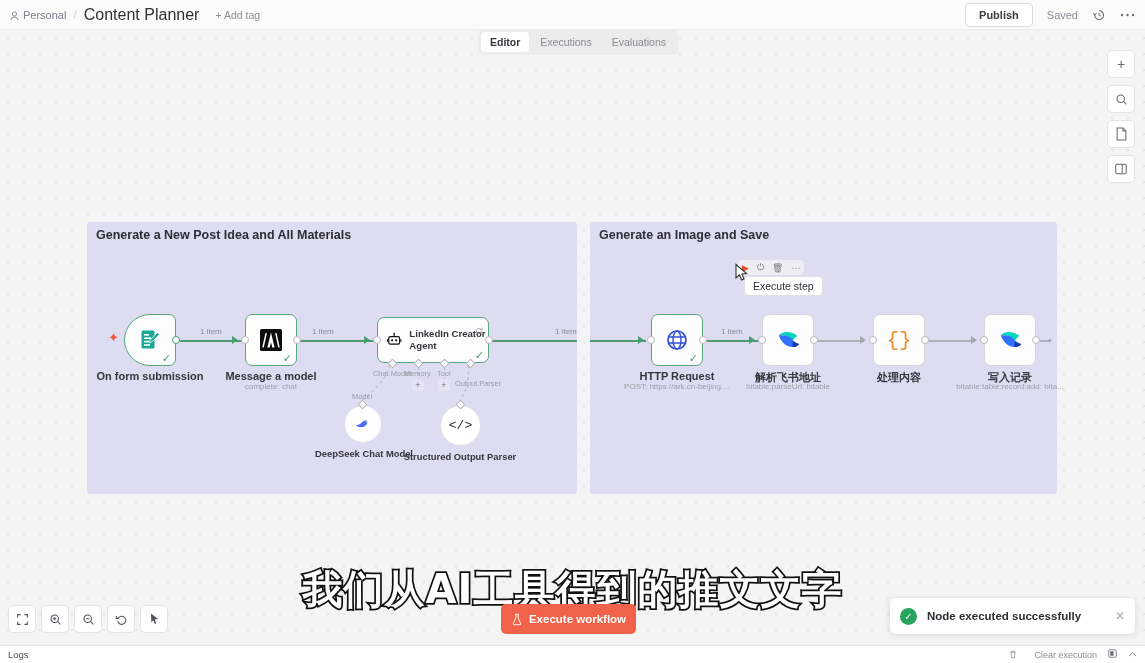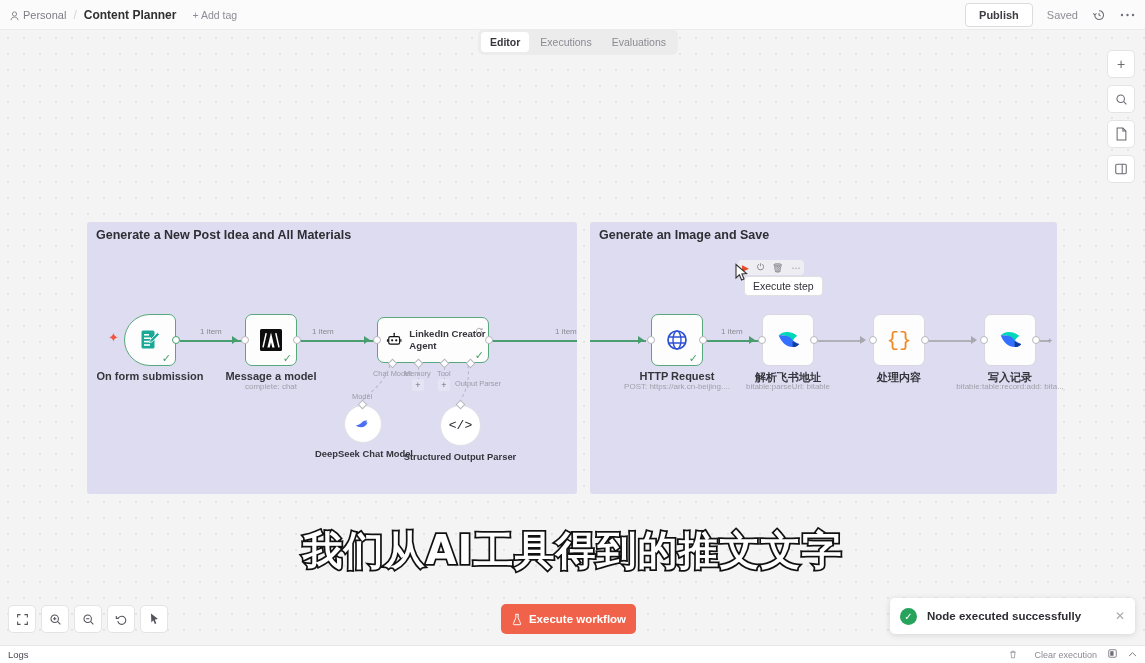--- a/index.html
+++ b/index.html
@@ -13,21 +13,21 @@
 
   
   .topbar {
     position: absolute; left: 0; top: 0; width: 1145px; height: 30px;
     background: #fbfbfb; border-bottom: 1px solid #ececec;
     display: flex; align-items: center; padding: 0 10px;
     z-index: 40;
   }
   .crumb-personal { display: flex; align-items: flex-end; gap: 4px; color: #7d7d87; font-size: 11px; }
   .crumb-sep { color: #d3d3d8; font-size: 12px; margin: 0 7px; }
-  .crumb-title { color: #303030; font-size: 12px; font-weight: 700; }
+  .crumb-title { color: #303030; font-size: 16px; font-weight: 400; }
   .add-tag { color: #8d8d96; font-size: 10.5px; margin-left: 16px; }
   .topbar-right { margin-left: auto; display: flex; align-items: center; gap: 14px; }
   .btn-publish {
     border: 1px solid #dcdcdc; background: #fff; color: #3c3c42;
     font-size: 11px; font-weight: 600; padding: 5px 13px; border-radius: 4px;
     font-family: "Liberation Sans", sans-serif;
   }
   .saved-label { color: #8d8d96; font-size: 11px; }
   .icon-btn-plain { color: #6f6f78; display: flex; align-items: center; justify-content: center; }
 
@@ -393,21 +393,21 @@
         </svg>
       </div>
       <div class="rail-btn">
         <svg width="14" height="14" viewBox="0 0 16 16">
           <rect x="2" y="2.6" width="12" height="10.8" rx="1.4" fill="none" stroke="#6a6a72" stroke-width="1.2"></rect>
           <path d="M9.4 2.6v10.8" stroke="#6a6a72" stroke-width="1.2"></path>
         </svg>
       </div>
     </div>
 
-    <div class="subtitle" style="top:493px;">我们从AI工具得到的推文文字</div>
+    <div class="subtitle" style="top:532px;">我们从AI工具得到的推文文字</div>
   </div>
 
   <div class="bottom-left">
     <div class="bl-btn">
       <svg width="13" height="13" viewBox="0 0 16 16">
         <path d="M2 5.6V2h3.6M14 5.6V2h-3.6M2 10.4V14h3.6M14 10.4V14h-3.6" fill="none" stroke="#53535c" stroke-width="1.3"></path>
       </svg>
     </div>
     <div class="bl-btn">
       <svg width="13" height="13" viewBox="0 0 16 16">

